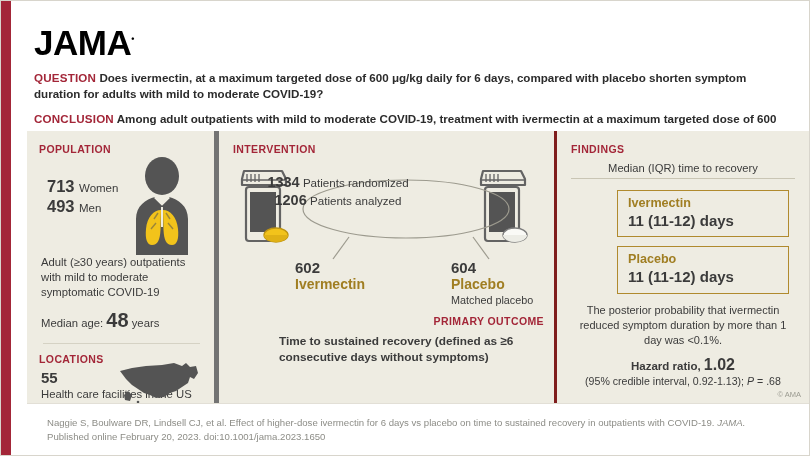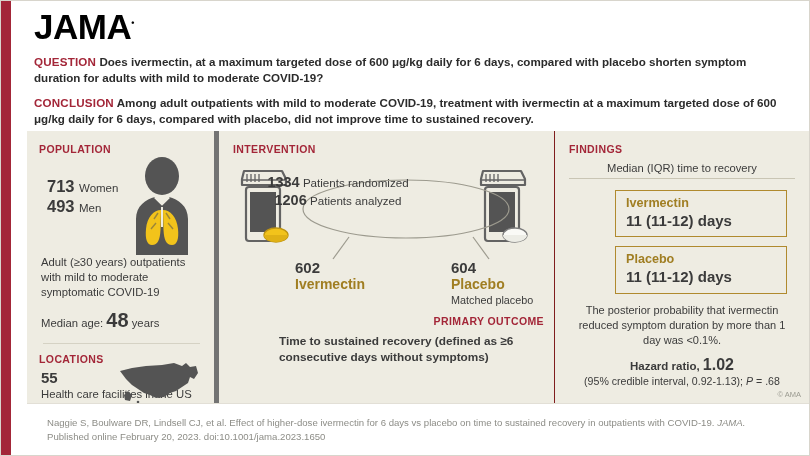--- a/index.html
+++ b/index.html
@@ -13,38 +13,38 @@
   
   .spine{position:absolute;left:0;top:0;width:10px;height:100%;background:#A32638;}
   .spine-inner{position:absolute;left:10px;top:0;width:3px;height:100%;background:#ffffff;}
 
   .content{position:absolute;left:13px;top:0;right:0;bottom:0;}
 
   
   .logo{
     font-family:"Liberation Sans",sans-serif;
     font-weight:bold;font-size:35px;letter-spacing:-0.5px;
-    color:#000;padding:8px 0 0 20px;line-height:1;position:relative;display:inline-block;
+    color:#000;padding:24px 0 0 20px;line-height:1;position:relative;display:inline-block;
   }
   .logo .tm{font-size:9px;vertical-align:super;font-weight:bold;}
 
   .qblock{padding:10px 18px 0 20px;}
   .qline{font-size:11.6px;line-height:1.38;color:#2b2b2b;font-weight:bold;}
   .qline + .qline{margin-top:9px;}
   .kw{color:#A32638;font-weight:bold;letter-spacing:.2px;}
 
   
   .band{
     position:absolute;left:13px;right:0px;top:130px;height:272px;
     background:#EEECE2;display:flex;
   }
   .col{position:relative;box-sizing:border-box;}
   .col-pop{width:187px;padding:12px 10px 0 12px;}
   .col-int{width:340px;padding:12px 10px 0 14px;border-left:5px solid #737373;}
-  .col-fin{flex:1;padding:12px 14px 0 14px;border-left:1px solid #7f1d1d;}
+  .col-fin{flex:1;padding:12px 14px 0 14px;border-left:3px solid #7f1d1d;}
 
   .sec-title{color:#A32638;font-weight:bold;font-size:10.5px;letter-spacing:.4px;}
 
   
   .pop-top{position:relative;height:104px;}
   .pop-stats{position:absolute;left:8px;top:22px;}
   .statline{line-height:1.18;white-space:nowrap;}
   .big{font-size:16.5px;font-weight:bold;color:#3b3b3b;}
   .lbl{font-size:11.5px;color:#3b3b3b;}
   .person{position:absolute;right:6px;top:2px;}

